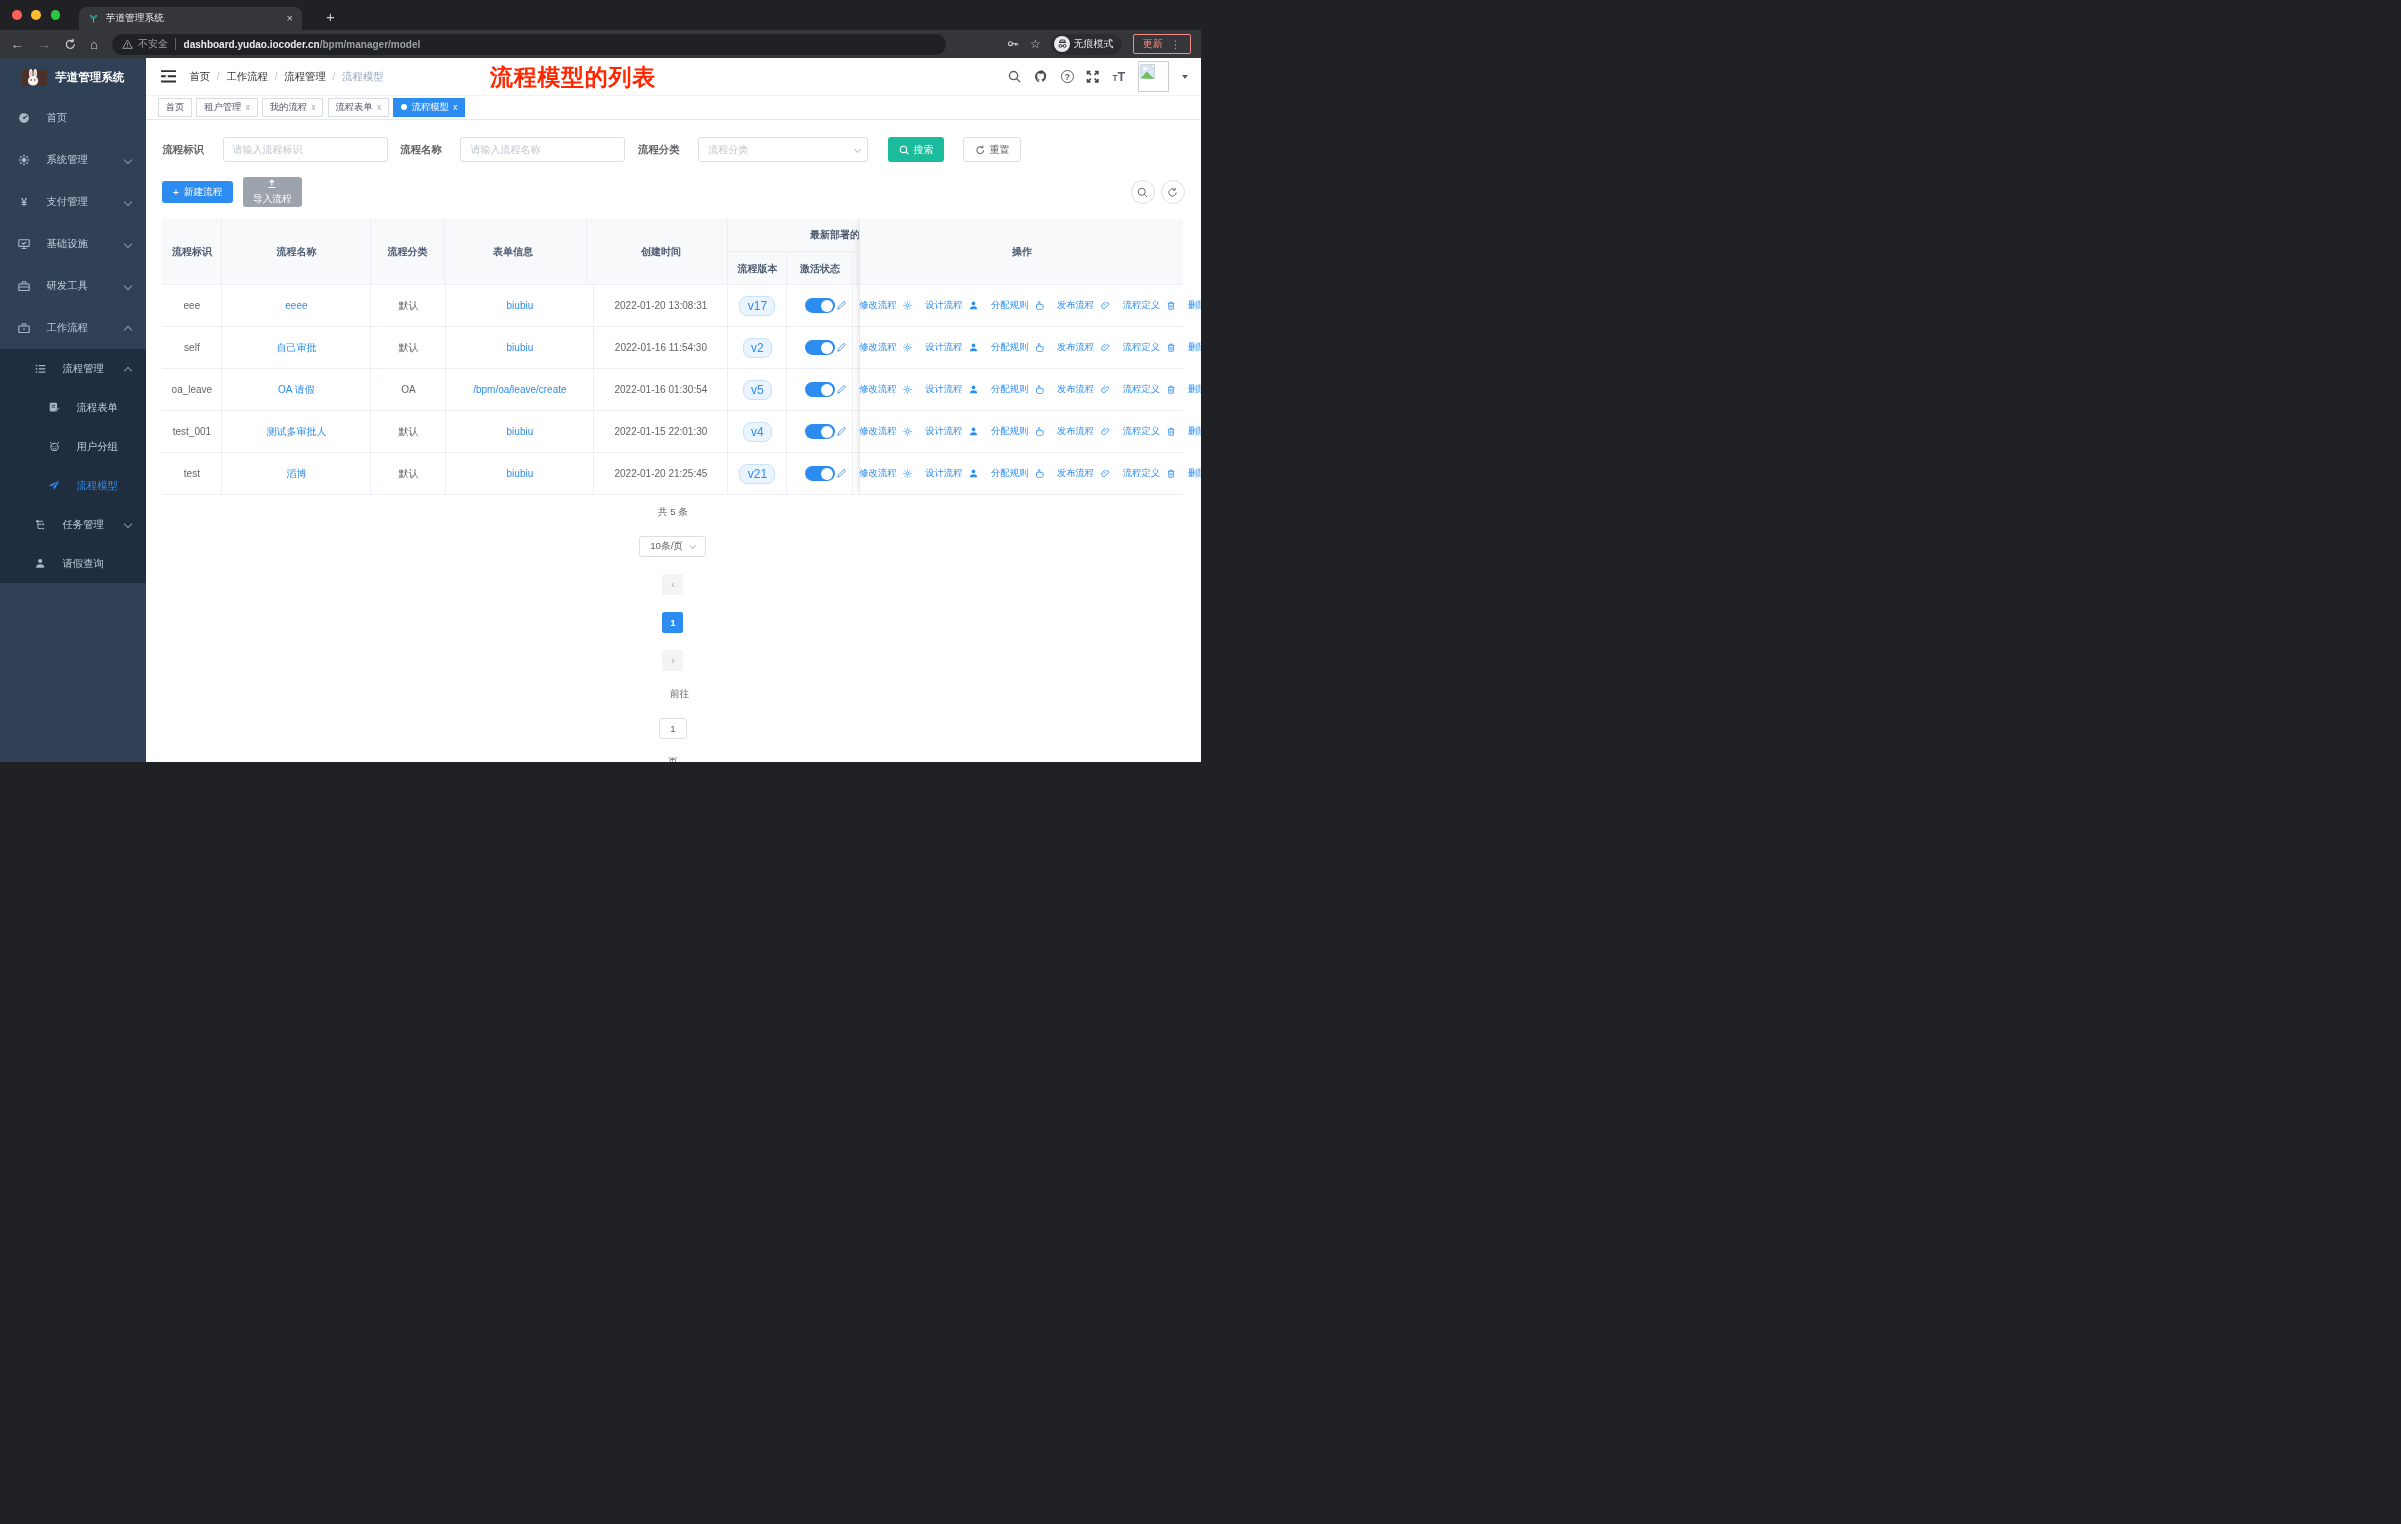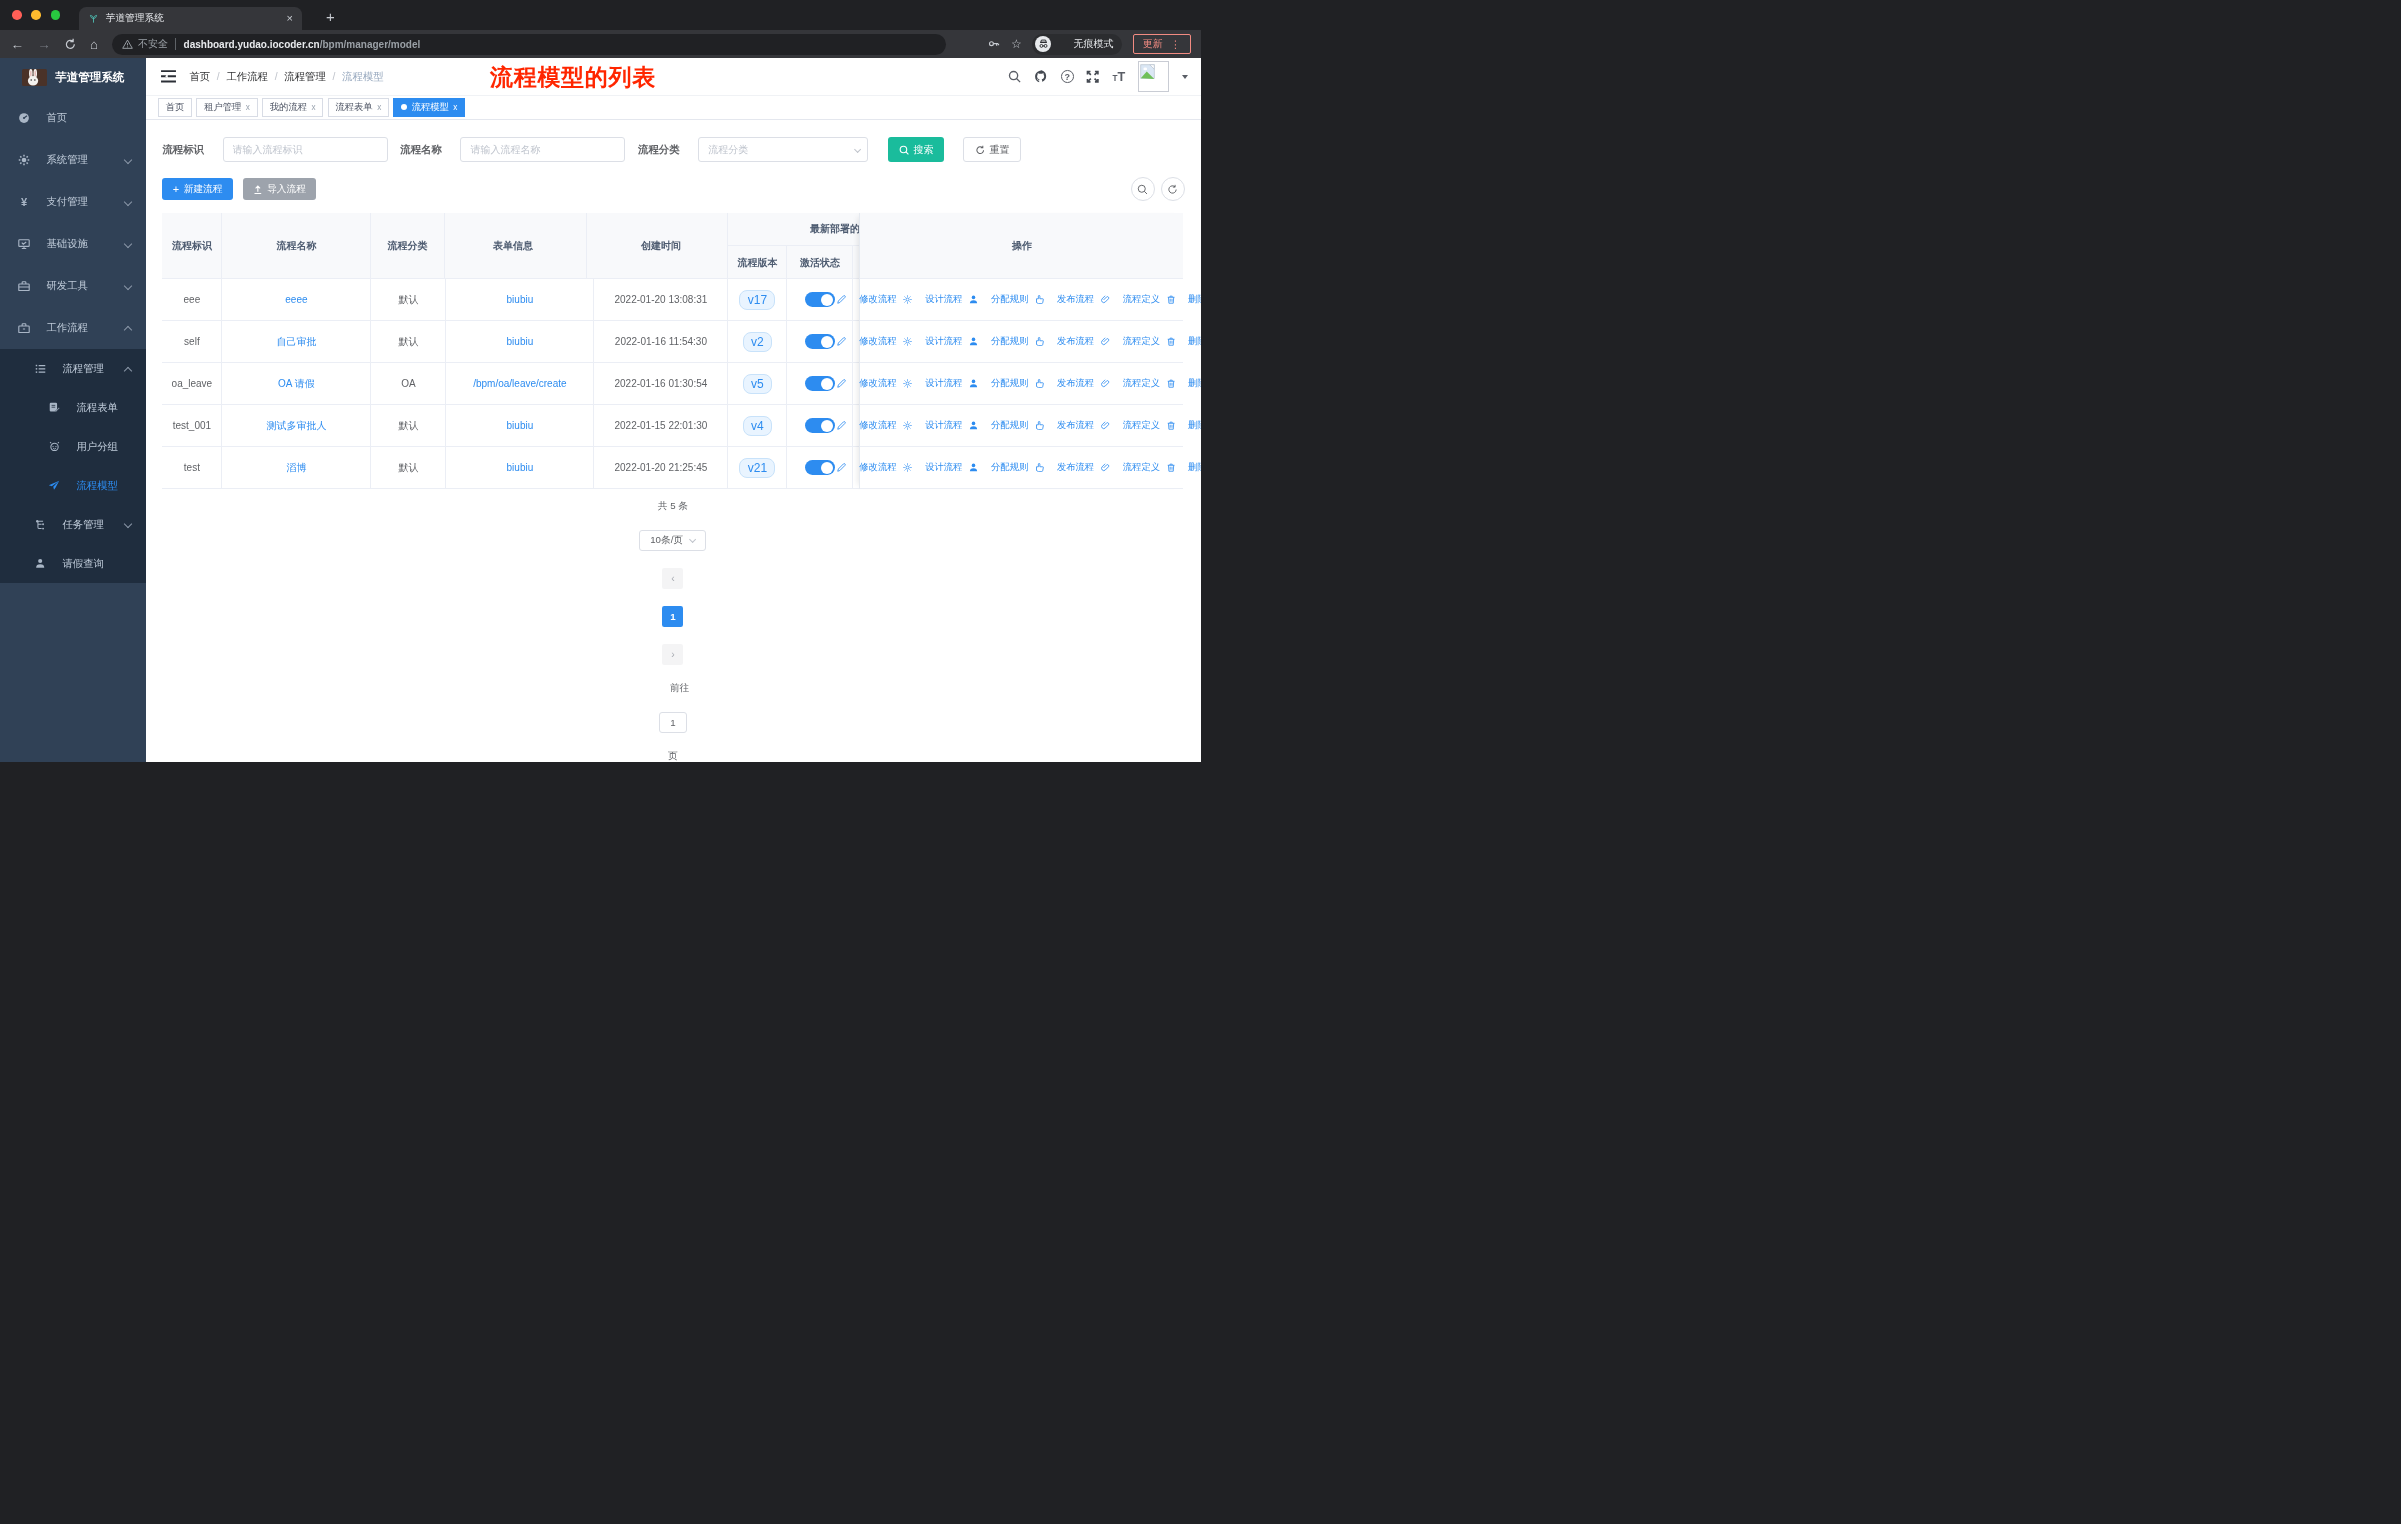--- a/index.html
+++ b/index.html
@@ -24,21 +24,21 @@
   .nav-ic.dim { color:#777c83; }
   .urlpill { height:21px; background:#202124; border-radius:10.4px; flex:0 0 834px;
     display:flex; align-items:center; padding:0 10.4px; font-size:10px; color:#e8eaed; margin-right:10.4px;}
   .warn-tri { margin-right:5.2px; display:flex; }
   .sec-label { color:#9aa0a6; margin-right:7.4px; }
   .url-div { width:0.7px; height:12px; background:#5f6368; margin-right:7.4px; }
   .url-domain { color:#e8eaed; font-weight:bold; }
   .url-path { color:#9aa0a6; font-weight:bold; }
   .chrome-right { display:flex; align-items:center; margin-left:auto; gap:10.4px; }
   .incog { height:21px; background:#2b2c2f; border-radius:10.4px; display:flex; align-items:center;
-    gap:22px; padding:0 9px 0 3px; color:#e8eaed; font-size:10px; }
+    gap:3px; padding:0 9px 0 3px; color:#e8eaed; font-size:10px; }
   .incog-badge { width:16.4px; height:16.4px; border-radius:50%; background:#e8eaed; display:flex; align-items:center; justify-content:center; }
   .update-btn { border:1.1px solid #f28b82; color:#f28b82; border-radius:2px; height:19.4px;
     display:flex; align-items:center; padding:0 9px; gap:7.4px; font-size:10px; }
   .star { color:#c7cbd1; font-size:12px; }
   .vdots { color:#f28b82; font-size:10.4px; letter-spacing:0; }
   
   .app { position:absolute; top:58px; left:0; right:0; bottom:0; display:flex; }
   
   .sidebar { width:146px; background:#304156; flex-shrink:0; color:#bfcbd9; font-size:10.4px; }
   .logo-row { height:39px; display:flex; align-items:center; padding-left:22px; gap:8.2px; }
@@ -91,21 +91,21 @@
     display:flex; align-items:center; color:#bfc4cd; font-size:10px; margin-right:20px; position:relative;}
   .sel-caret { position:absolute; right:7.4px; width:5.2px; height:5.2px; border-right:1px solid #c0c4cc;
     border-bottom:1px solid #c0c4cc; transform:rotate(45deg); top:8.2px;}
   .btn { height:25px; border-radius:3px; display:flex; align-items:center; justify-content:center;
     font-size:10px; gap:4.5px; padding:0 10.4px; border:none; cursor:default; white-space:nowrap;}
   .btn-search { background:#1abc9c; color:#fff; margin-right:19.4px; }
   .btn-reset { background:#fff; color:#606266; border:0.7px solid #dcdfe6; }
   
   .tool-row { display:flex; align-items:center; margin-top:15px; }
   .btn-create { height:22px; background:#2d8cf0; color:#fff; font-size:9.7px; margin-right:9.7px;}
-  .btn-import { height:22px; background:#9da3ac; color:#fff; font-size:9.7px; }
+  .btn-import { height:30px; background:#9da3ac; color:#fff; font-size:9.7px;flex-direction:column; }
   .round-btns { margin-left:auto; display:flex; gap:6px; }
   .rbtn { width:24px; height:24px; border-radius:50%; border:0.7px solid #dcdfe6; background:#fff;
     display:flex; align-items:center; justify-content:center; color:#606266; }
   
   .table { position:relative; margin-top:12px; width:1021px; font-size:10px; color:#606266; }
   .thead { position:relative; height:66px; background:#f8f9fb; border-bottom:0.7px solid #ebeef5; }
   .th { position:absolute; top:0; height:66px; display:flex; align-items:center; justify-content:center;
     font-weight:bold; color:#4e5c71; border-right:0.7px solid #ebeef5; }
   .th-c1{left:0;width:60px;} .th-c2{left:60px;width:149px;} .th-c3{left:208px;width:75px;}
   .th-c4{left:277px;width:148px;} .th-c5{left:432px;width:134px;}

